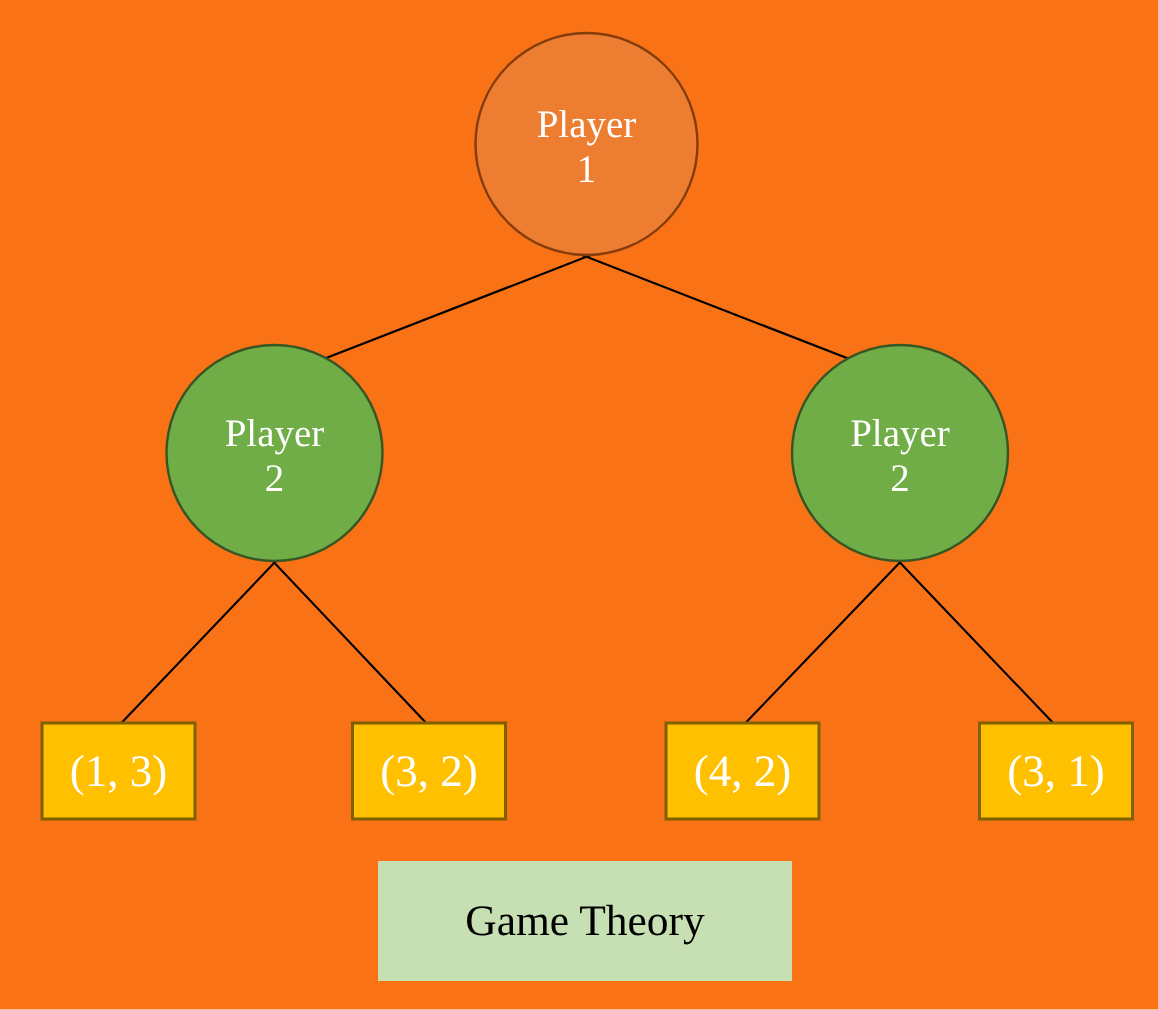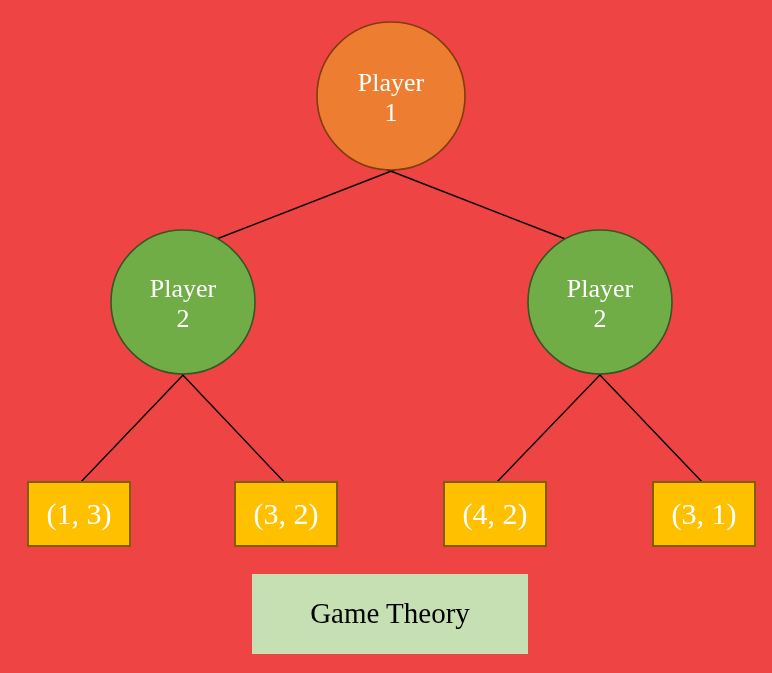--- a/index.html
+++ b/index.html
@@ -4,21 +4,21 @@
 <style>
   html, body {
     margin: 0;
     padding: 0;
     background: #FFFFFF;
   }
   .stage {
     position: relative;
     width: 772px;
     height: 673px;
-    background: #ef4444;
+    background: #f97316;
     overflow: hidden;
   }
   svg {
     display: block;
   }
   .node-label {
     font-family: "Liberation Serif", "DejaVu Serif", serif;
     font-size: 26px;
   }
   .payoff-label {

